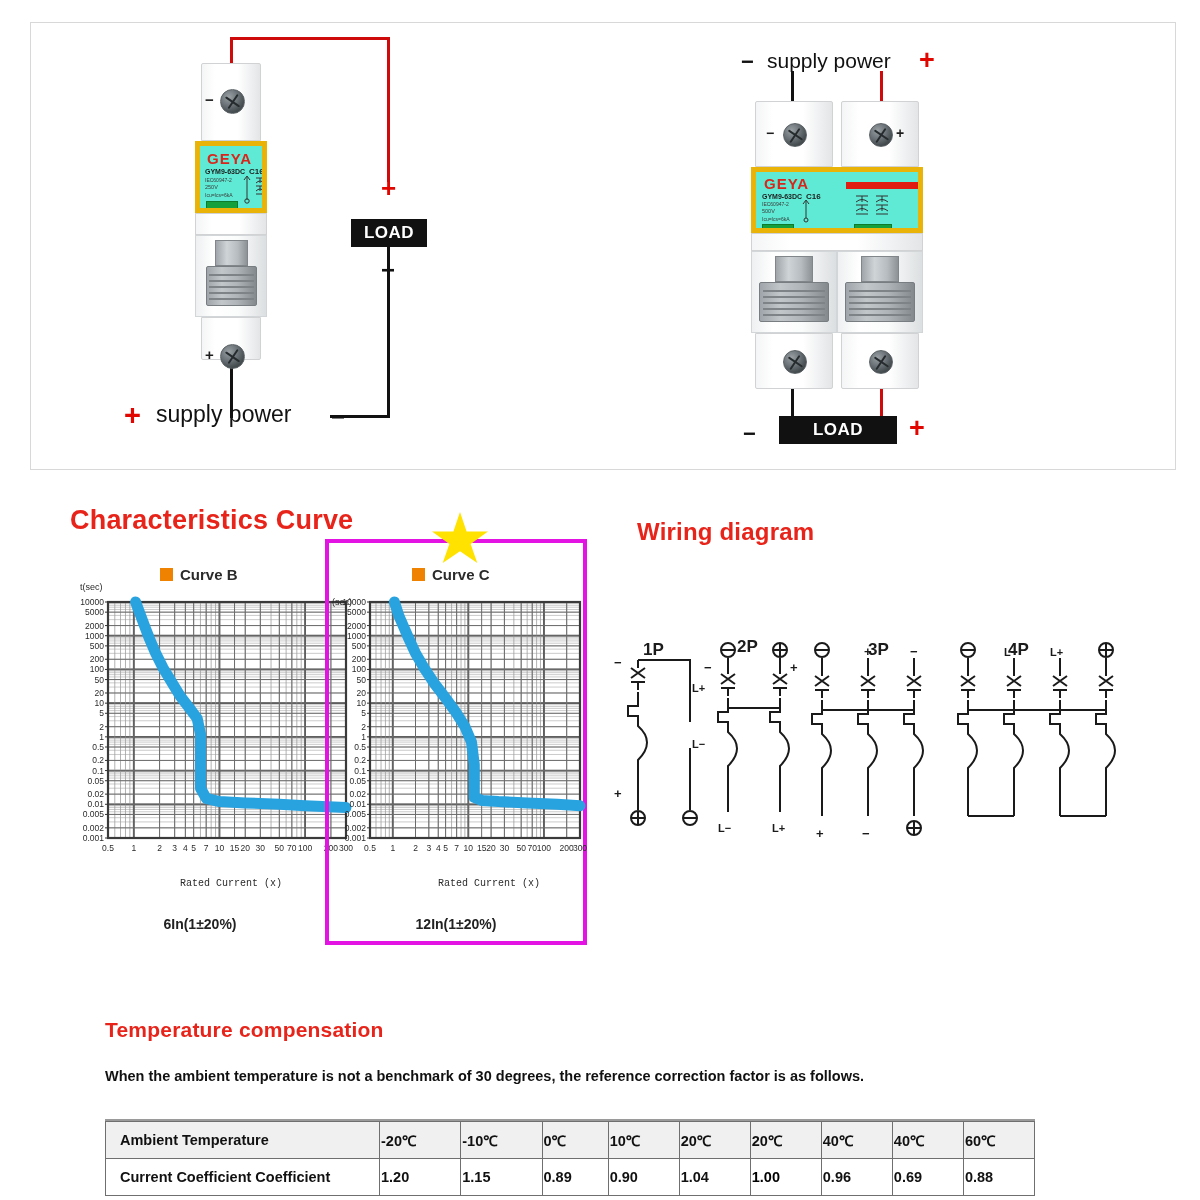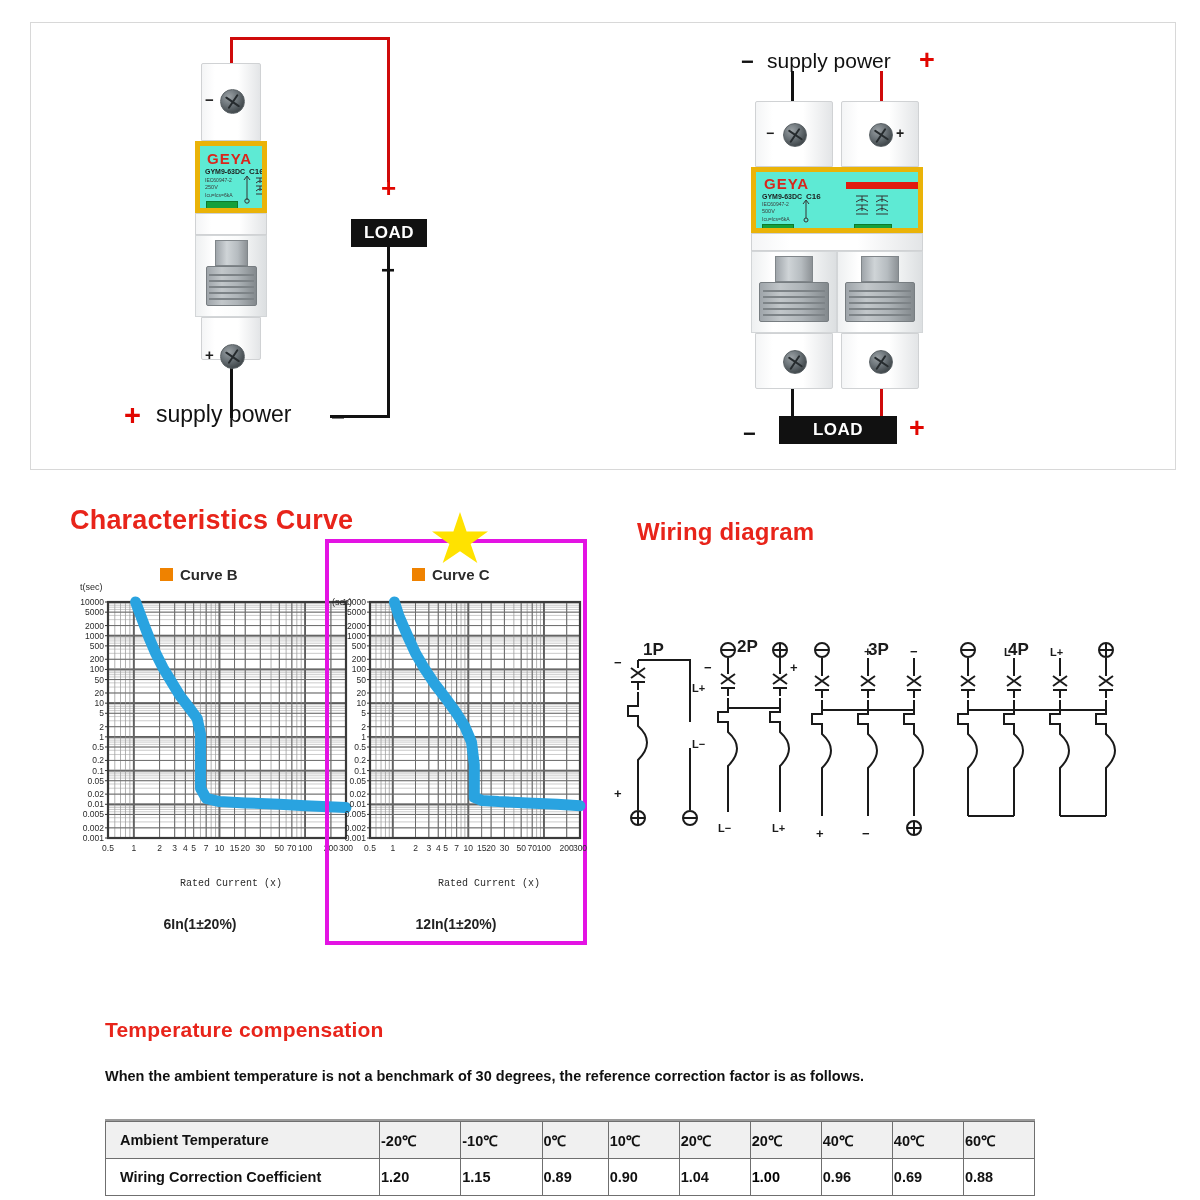--- a/index.html
+++ b/index.html
@@ -792,21 +792,21 @@
       <td>-10℃</td>
       <td>0℃</td>
       <td>10℃</td>
       <td>20℃</td>
       <td>20℃</td>
       <td>40℃</td>
       <td>40℃</td>
       <td>60℃</td>
     </tr>
     <tr class="r2">
-      <td class="rowhdr">Wiring Correction Coefficient</td>
+      <td class="rowhdr">Current Coefficient Coefficient</td>
       <td>1.20</td>
       <td>1.15</td>
       <td>0.89</td>
       <td>0.90</td>
       <td>1.04</td>
       <td class="hl">1.00</td>
       <td>0.96</td>
       <td>0.69</td>
       <td>0.88</td>
     </tr>

